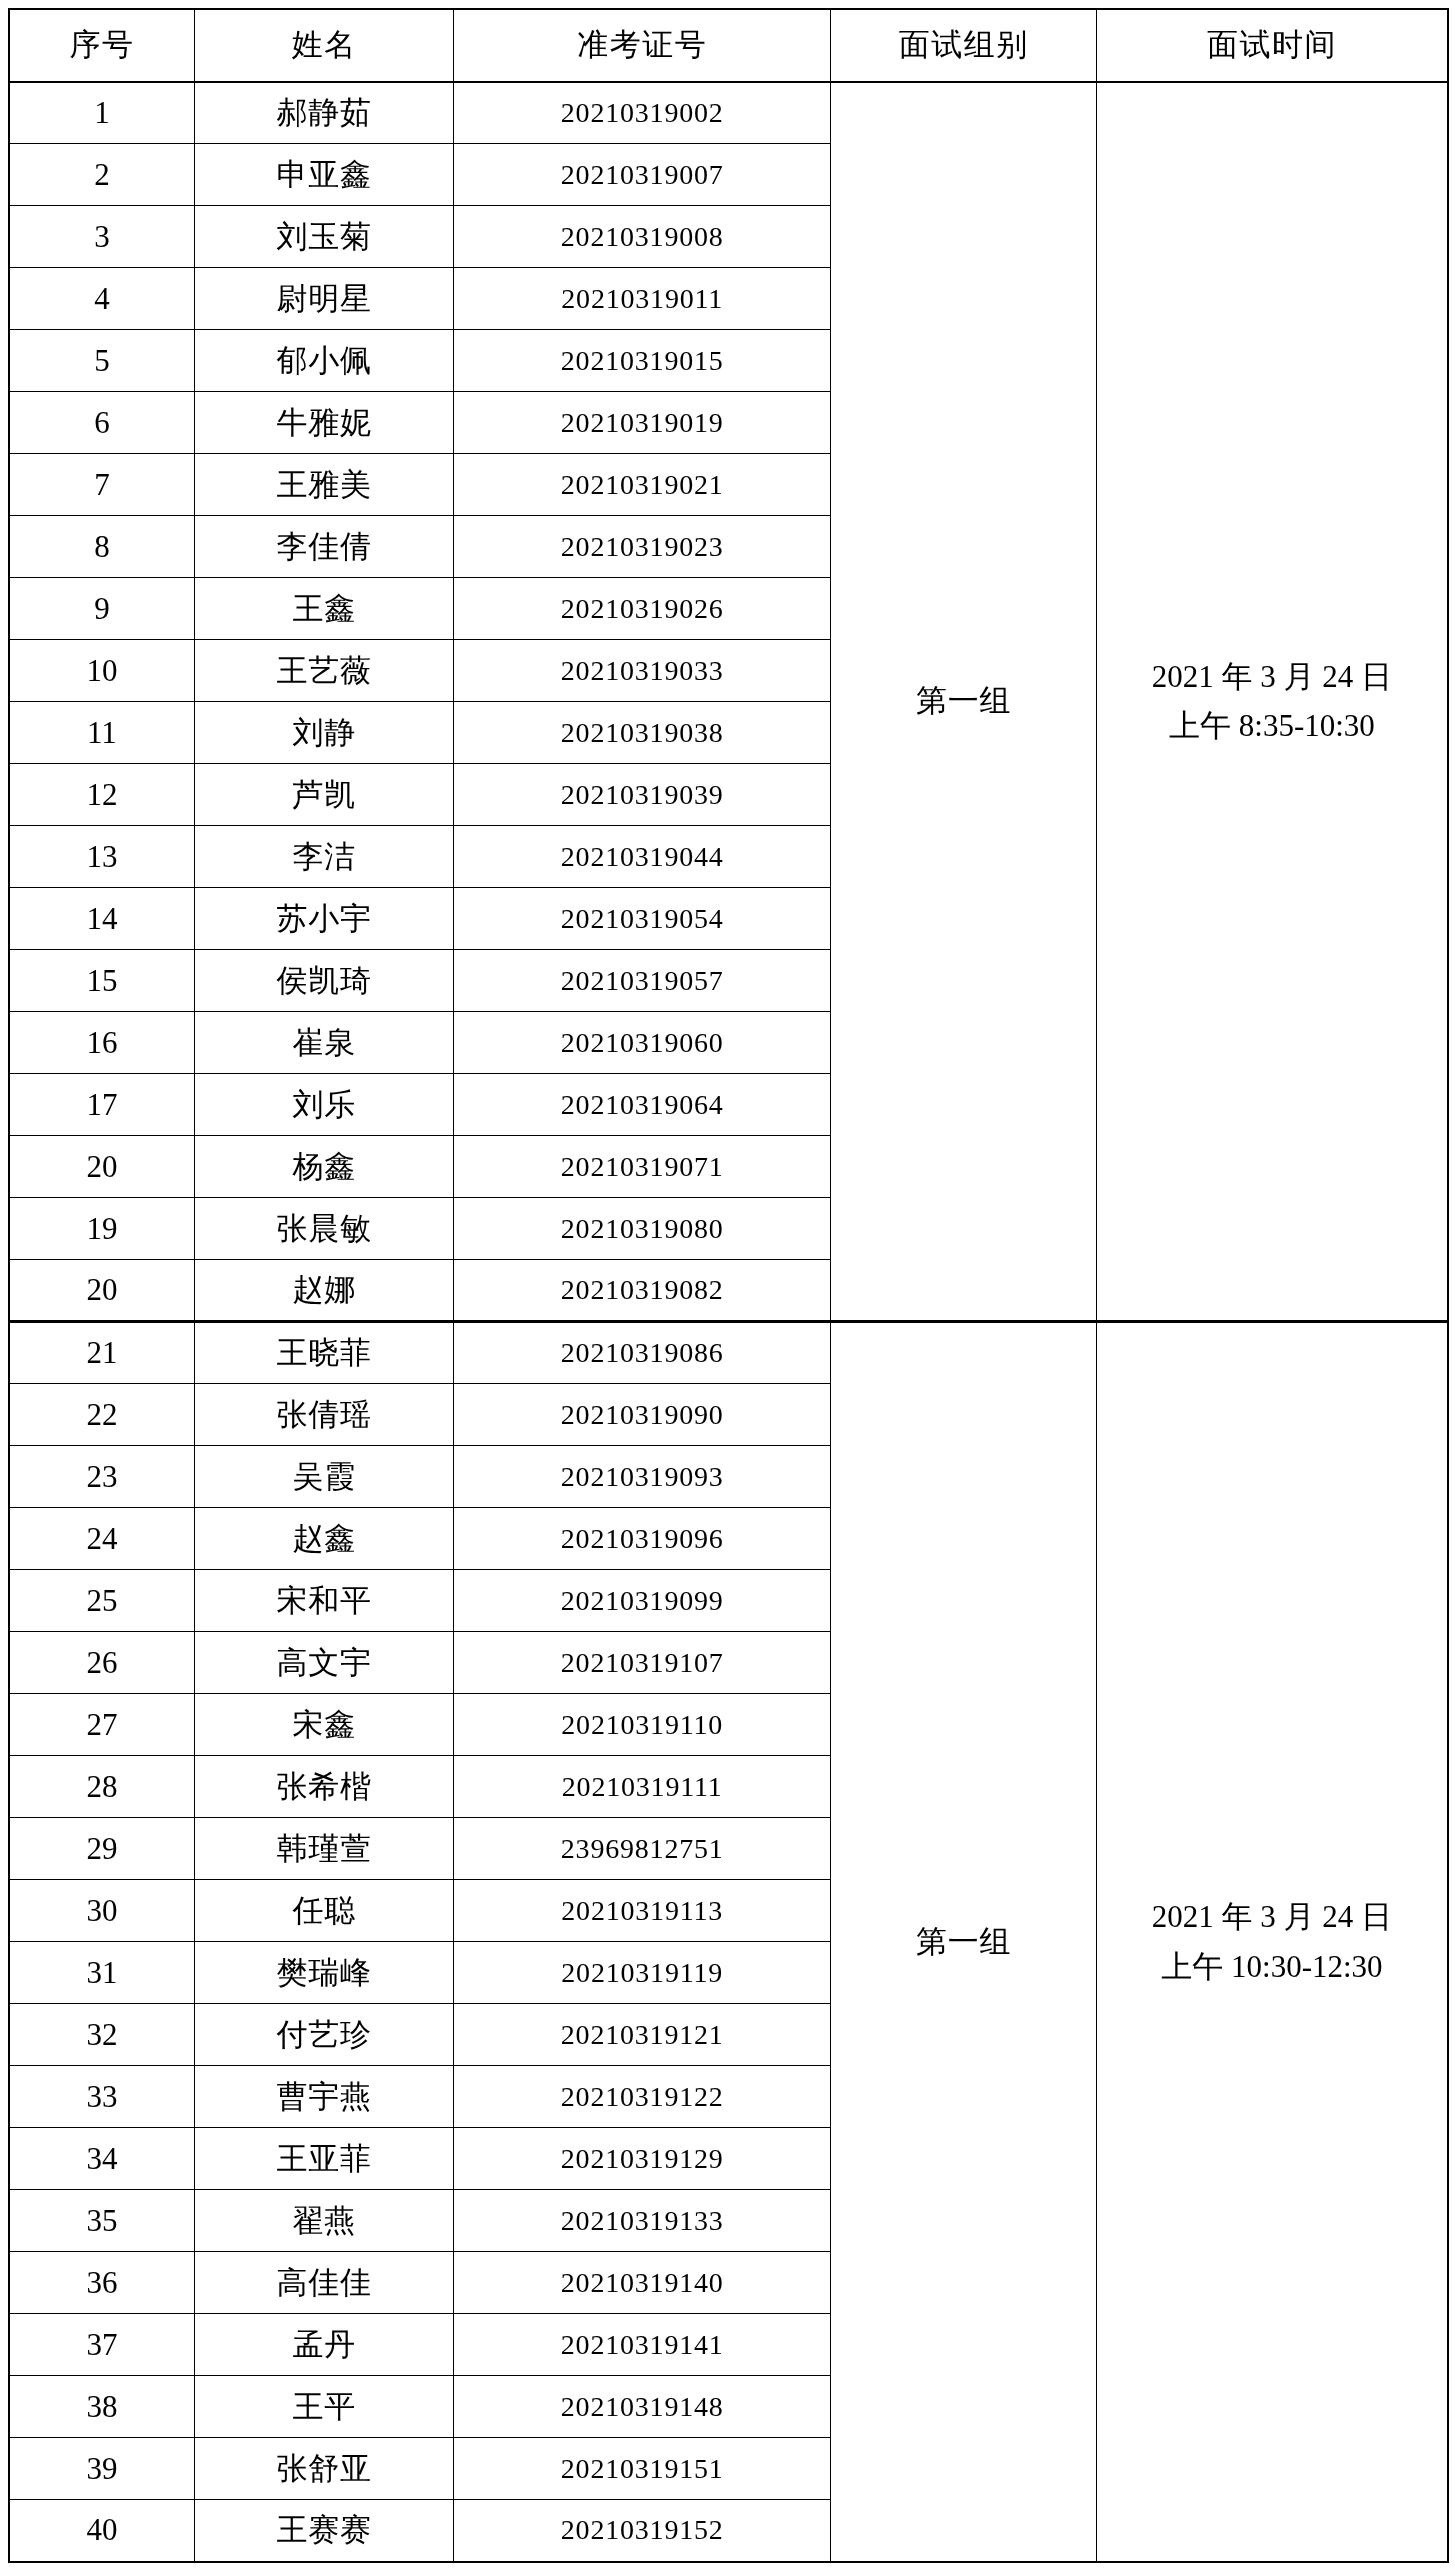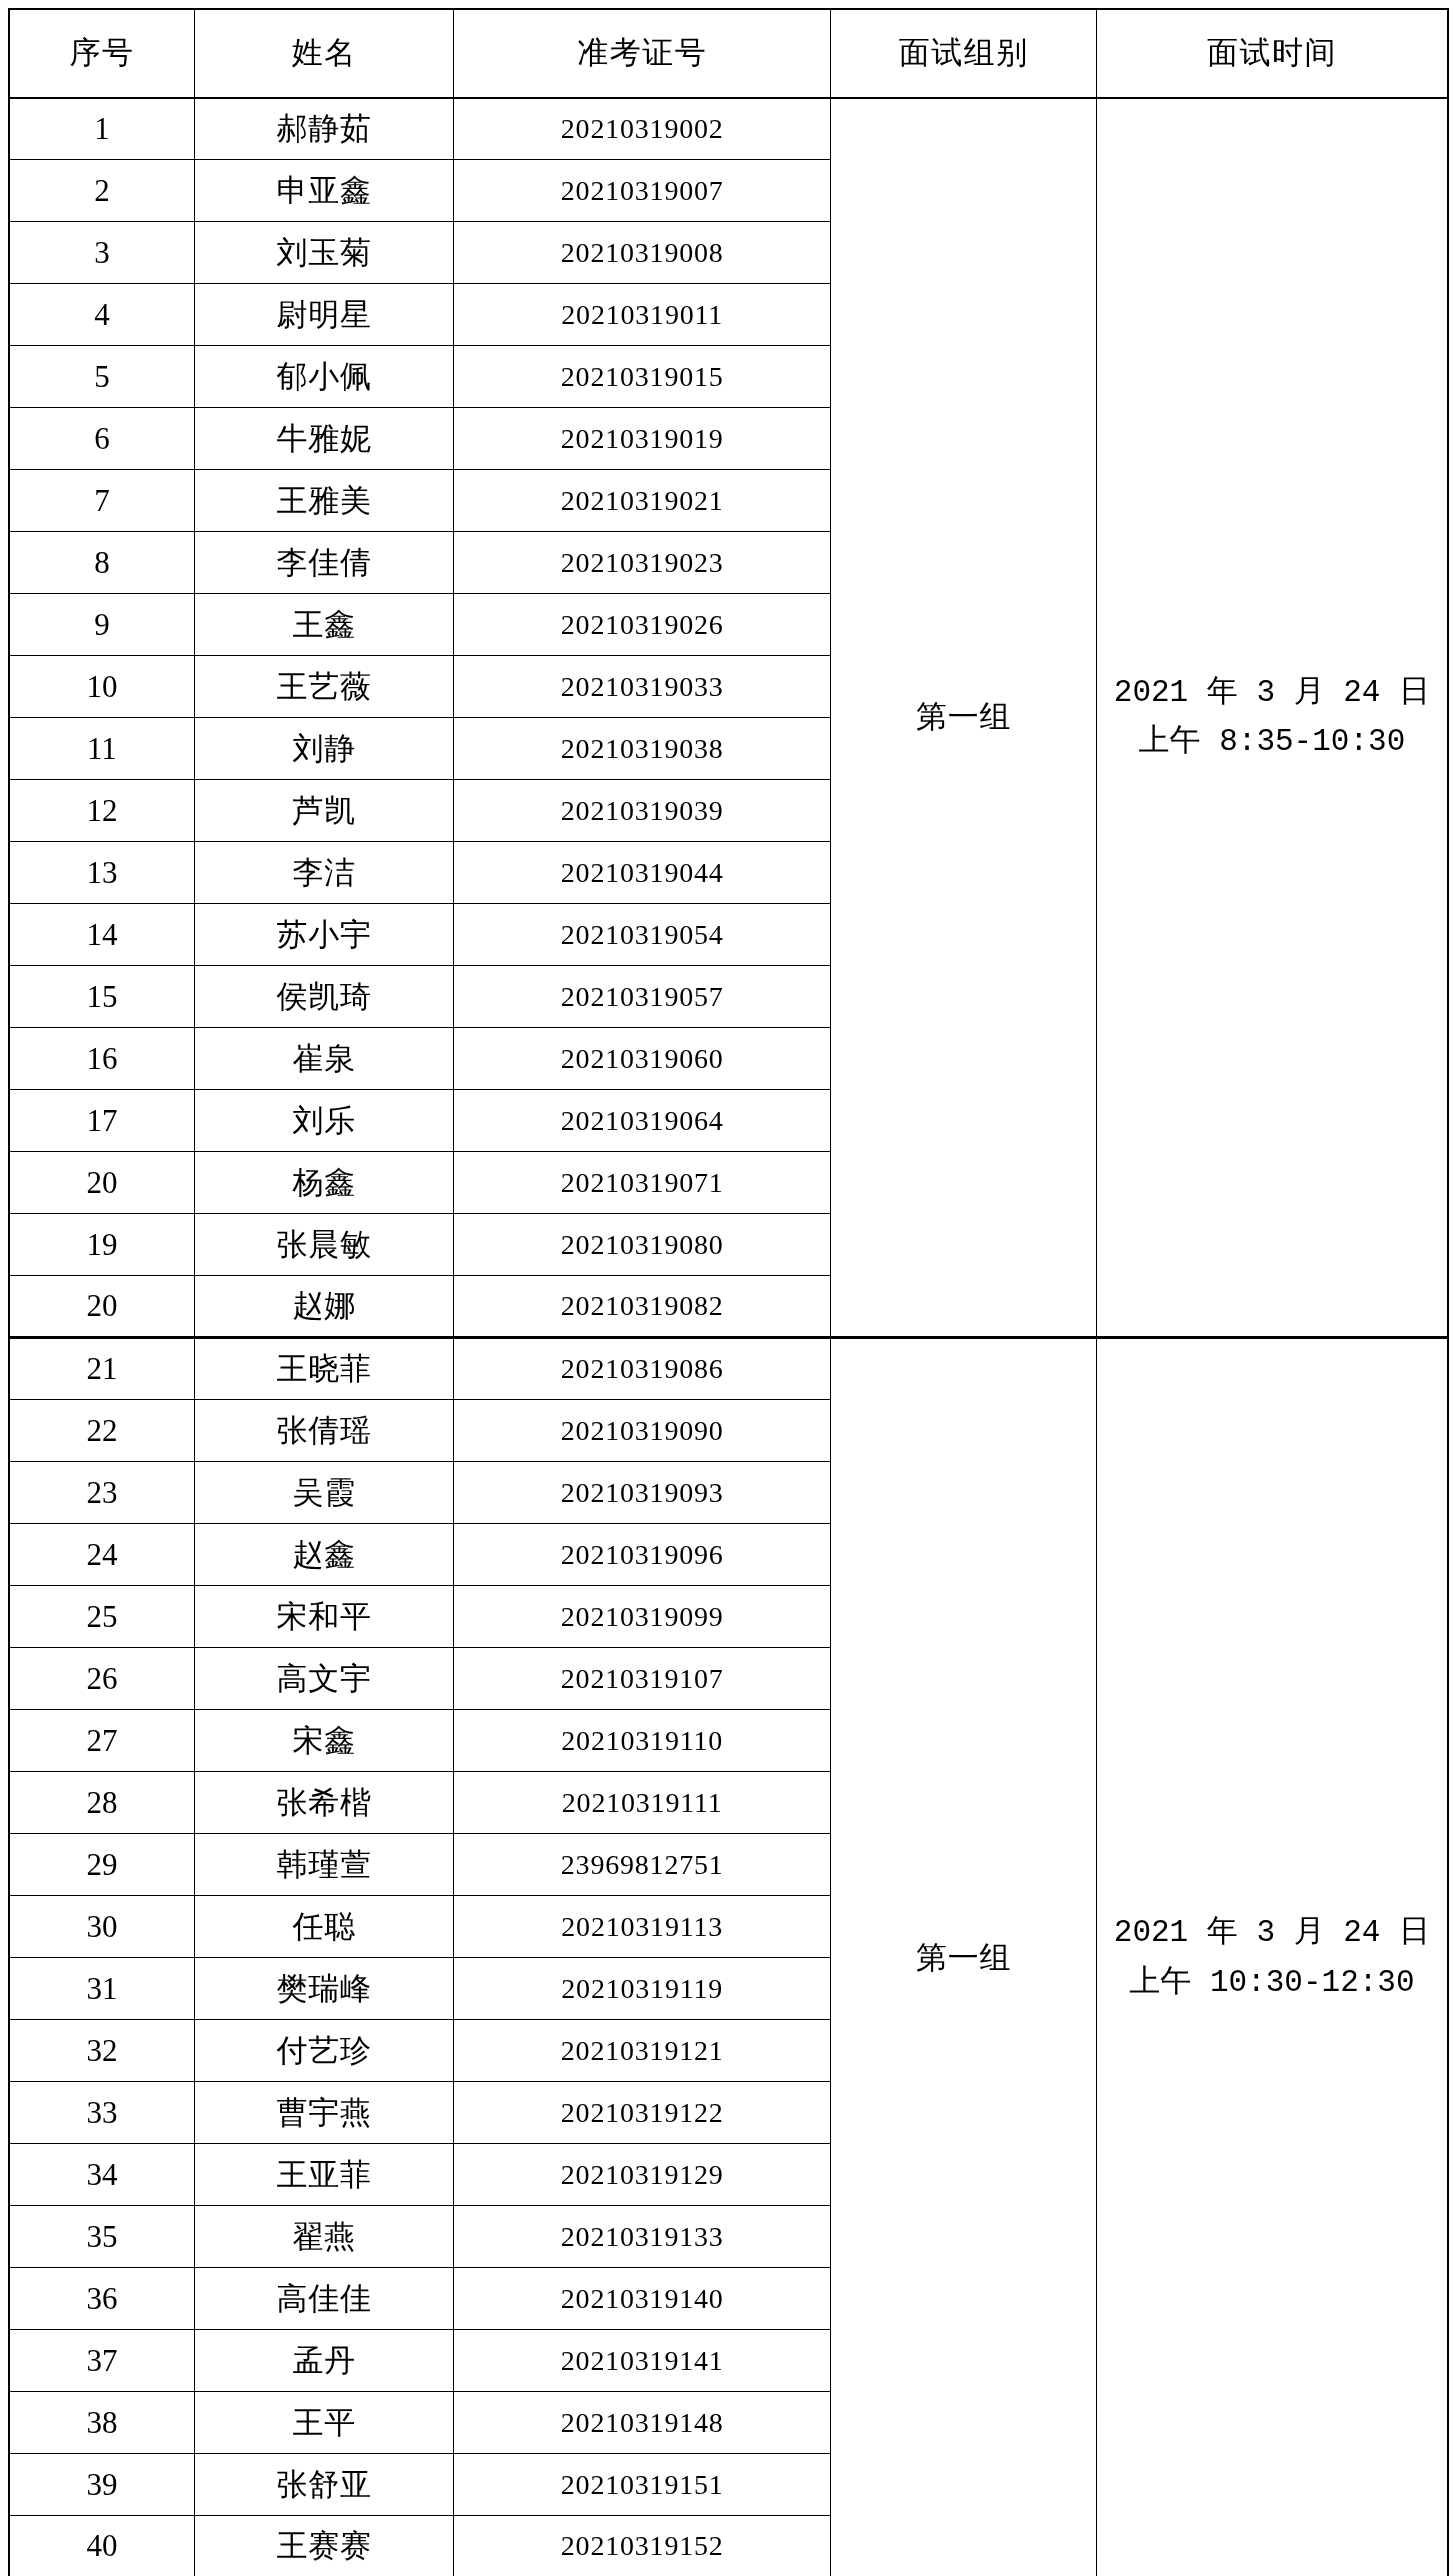--- a/index.html
+++ b/index.html
@@ -28,21 +28,21 @@
   col.c-time   { width: 351px; }
 
   th, td {
     border: 1.5px solid #000000;
     text-align: center;
     vertical-align: middle;
     padding: 0;
     overflow: hidden;
   }
   thead tr {
-    height: 89px;
+    height: 73px;
   }
   thead th {
     font-size: 31px;
     font-weight: normal;
     border-bottom: 2.3px solid #000000;
     letter-spacing: 1.5px;
   }
   tbody tr {
     height: 62px;
   }
@@ -61,21 +61,20 @@
   td.cell-group {
     font-size: 31px;
     letter-spacing: 0.8px;
     font-family: Liberation Serif, serif;
   }
   td.cell-time {
     font-size: 31px;
   }
   td.cell-time .time-line {
     line-height: 1.6;
-    font-family: Liberation Mono, monospace;
   }
   tr.group-start td {
     border-top: 3.1px solid #000000;
   }
 </style>
 </head>
 <body>
 
 <table class="schedule">
   <colgroup>

